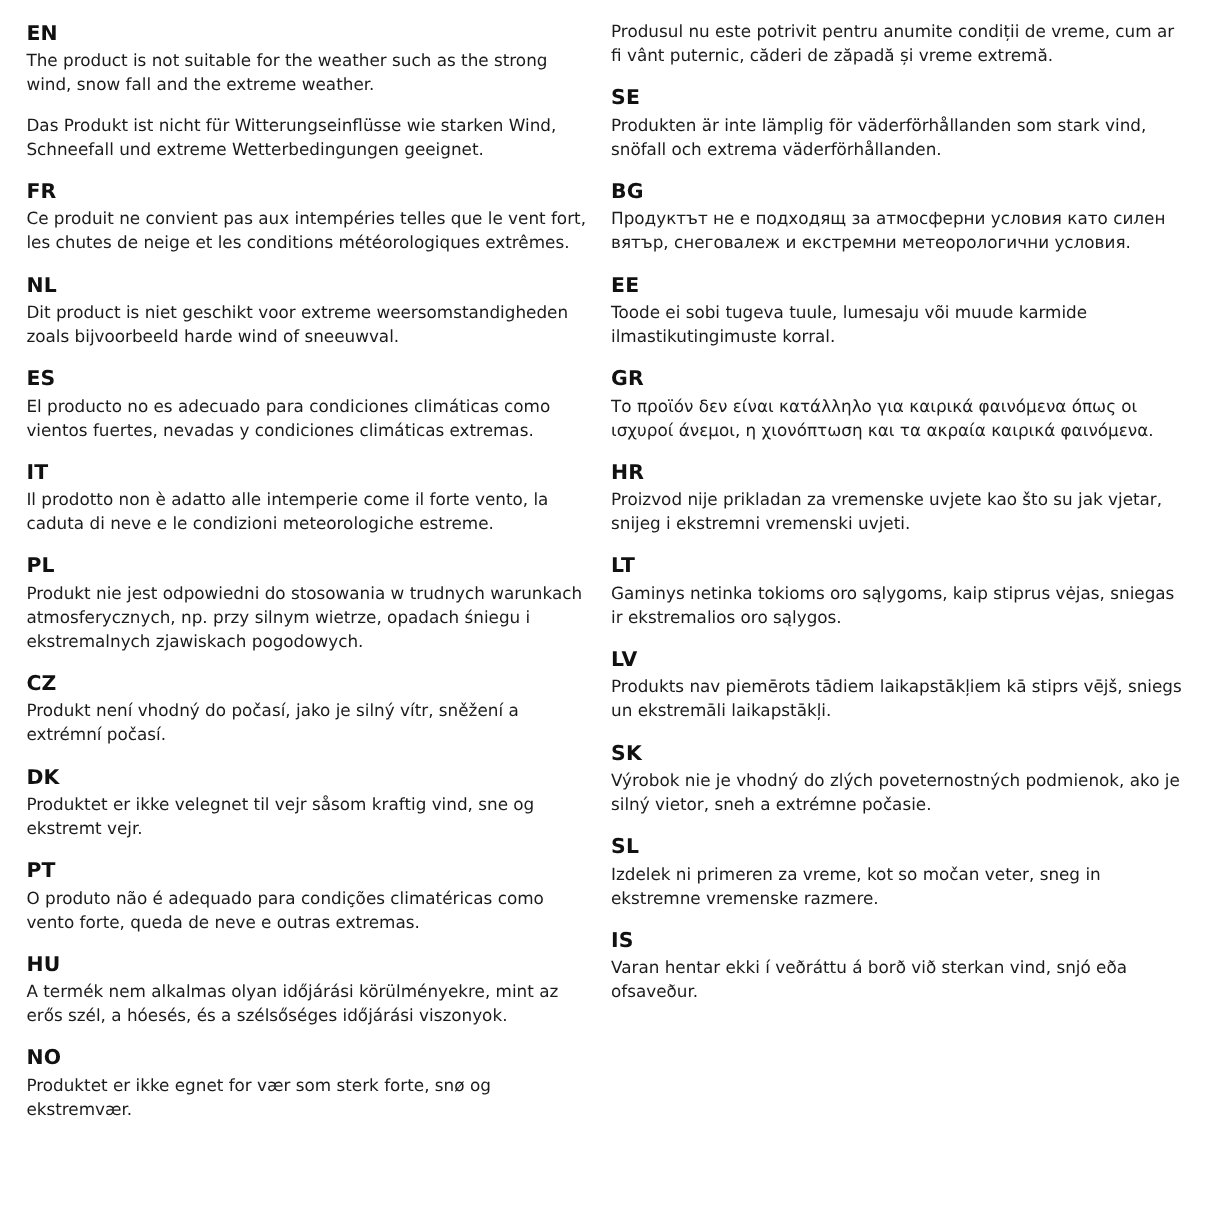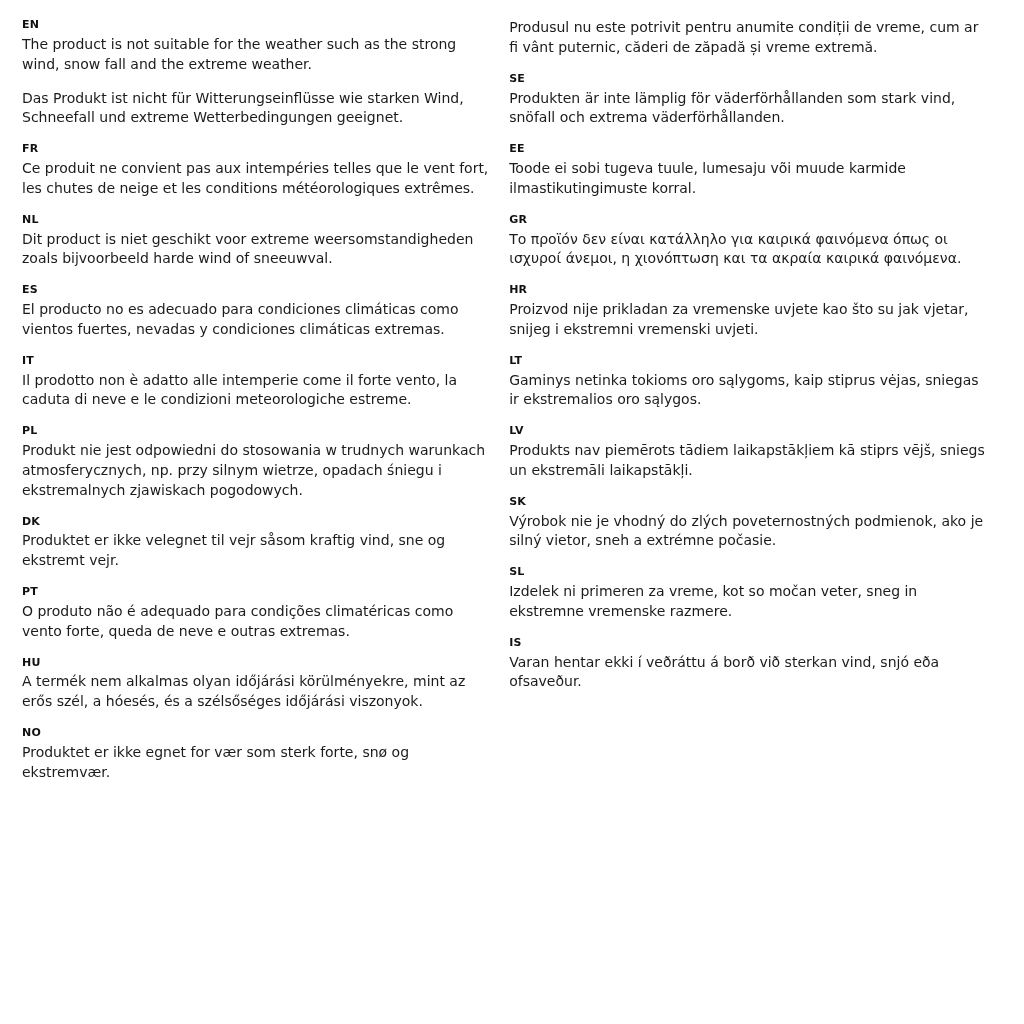--- a/index.html
+++ b/index.html
@@ -38,21 +38,21 @@
   .col.right {
     padding-left: 0px;
   }
   .entry {
     margin-bottom: 14px;
   }
   .entry:last-child {
     margin-bottom: 0;
   }
   .lang {
-    font-size: 11px;
+    font-size: 17px;
     font-weight: bold;
     letter-spacing: 0.2px;
     line-height: 1.25;
     margin: 0 0 3px 0;
     color: #111111;
   }
   .text {
     font-size: 14px;
     line-height: 1.42;
     margin: 0;
@@ -91,20 +91,24 @@
       </div>
       <div class="entry">
         <div class="lang">IT</div>
         <div class="text">Il prodotto non è adatto alle intemperie come il forte vento, la caduta di neve e le condizioni meteorologiche estreme.</div>
       </div>
       <div class="entry">
         <div class="lang">PL</div>
         <div class="text">Produkt nie jest odpowiedni do stosowania w trudnych warunkach atmosferycznych, np. przy silnym wietrze, opadach śniegu i ekstremalnych zjawiskach pogodowych.</div>
       </div>
       <div class="entry">
+        <div class="lang">CZ</div>
+        <div class="text">Produkt není vhodný do počasí, jako je silný vítr, sněžení a extrémní počasí.</div>
+      </div>
+      <div class="entry">
         <div class="lang">DK</div>
         <div class="text">Produktet er ikke velegnet til vejr såsom kraftig vind, sne og ekstremt vejr.</div>
       </div>
       <div class="entry">
         <div class="lang">PT</div>
         <div class="text">O produto não é adequado para condições climatéricas como vento forte, queda de neve e outras extremas.</div>
       </div>
       <div class="entry">
         <div class="lang">HU</div>
         <div class="text">A termék nem alkalmas olyan időjárási körülményekre, mint az erős szél, a hóesés, és a szélsőséges időjárási viszonyok.</div>
@@ -115,20 +119,24 @@
       </div>
     </div>
 
     <div class="col right">
       <div class="entry">
         <div class="text">Produsul nu este potrivit pentru anumite condiții de vreme, cum ar fi vânt puternic, căderi de zăpadă și vreme extremă.</div>
       </div>
       <div class="entry">
         <div class="lang">SE</div>
         <div class="text">Produkten är inte lämplig för väderförhållanden som stark vind, snöfall och extrema väderförhållanden.</div>
+      </div>
+      <div class="entry">
+        <div class="lang">BG</div>
+        <div class="text">Продуктът не е подходящ за атмосферни условия като силен вятър, снеговалеж и екстремни метеорологични условия.</div>
       </div>
       <div class="entry">
         <div class="lang">EE</div>
         <div class="text">Toode ei sobi tugeva tuule, lumesaju või muude karmide ilmastikutingimuste korral.</div>
       </div>
       <div class="entry">
         <div class="lang">GR</div>
         <div class="text">Το προϊόν δεν είναι κατάλληλο για καιρικά φαινόμενα όπως οι ισχυροί άνεμοι, η χιονόπτωση και τα ακραία καιρικά φαινόμενα.</div>
       </div>
       <div class="entry">

